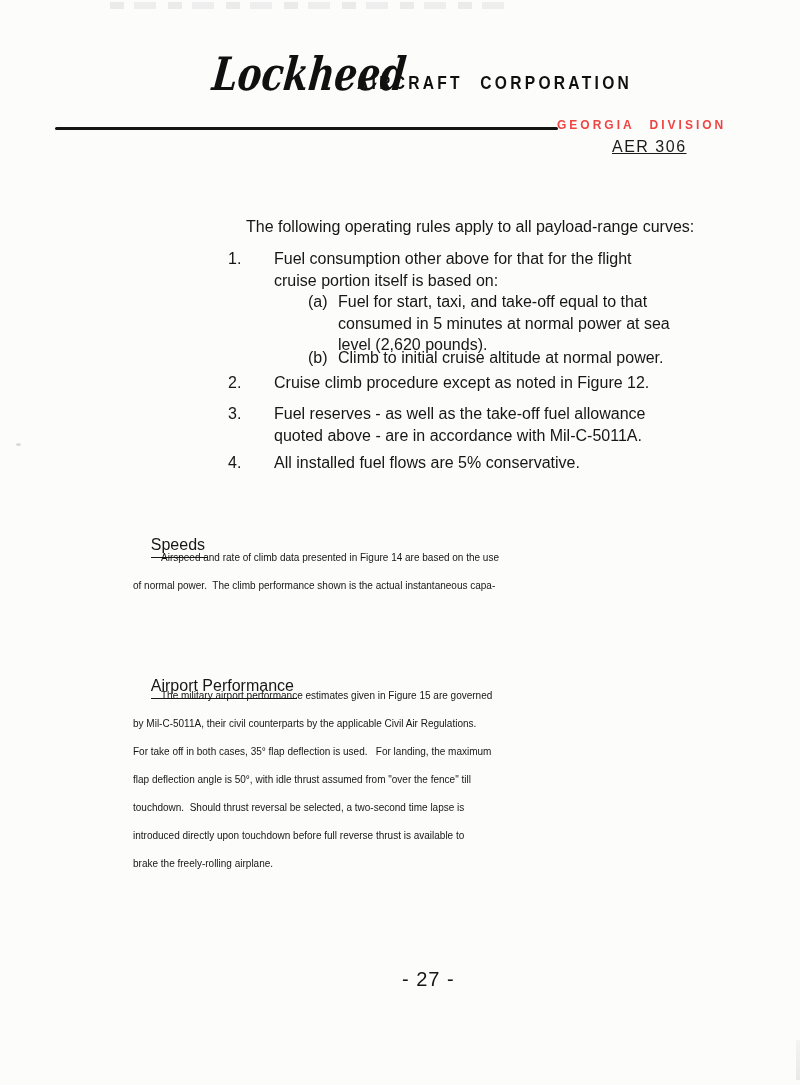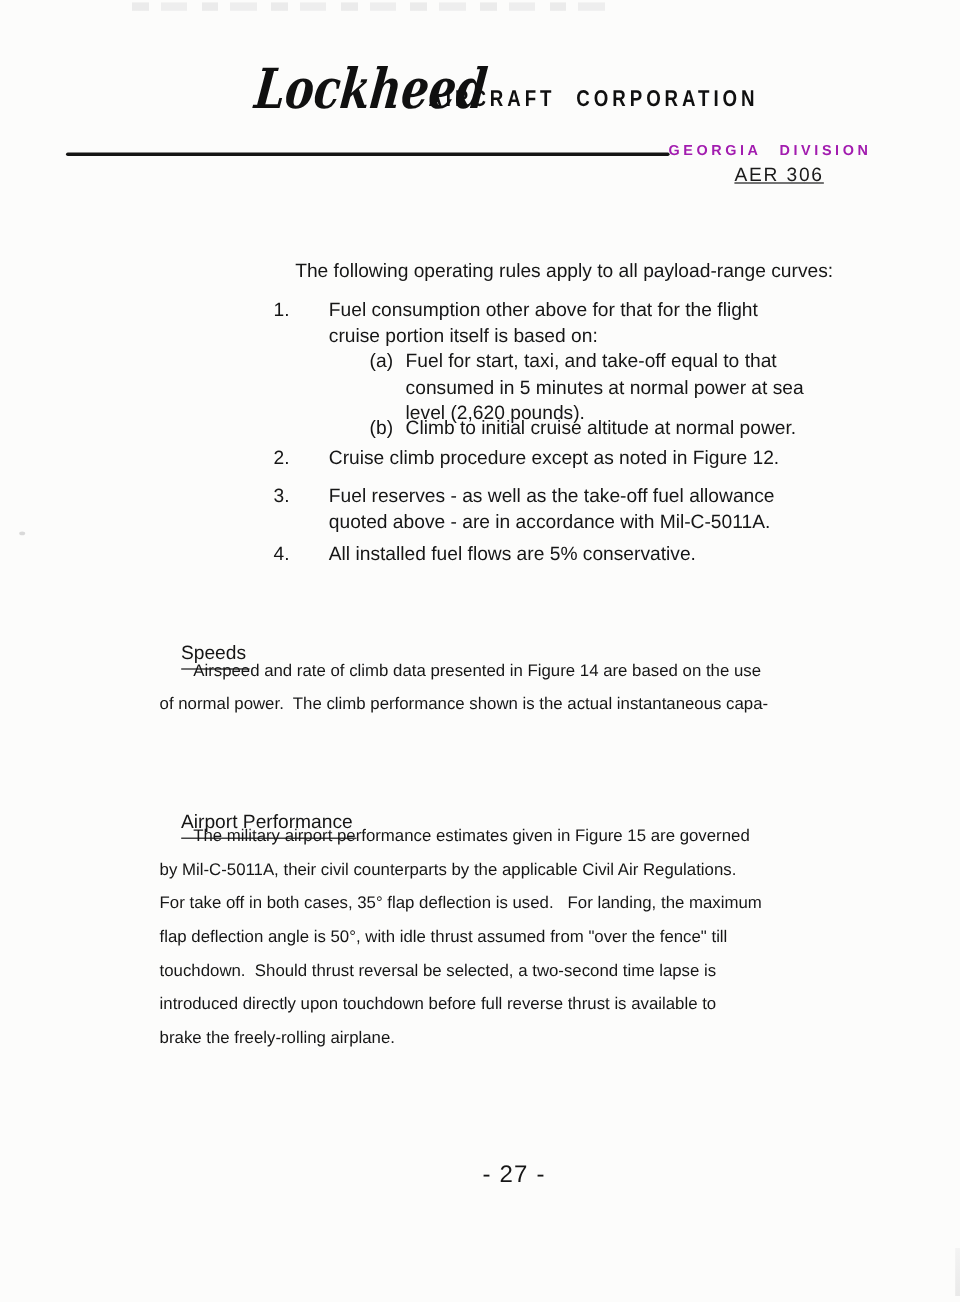--- a/index.html
+++ b/index.html
@@ -46,21 +46,21 @@
     color: #101010; white-space: pre;
   }
   .header-rule {
     position: absolute; left: 55px; top: 127px; width: 503px; height: 3px;
     background: #141414; border-radius: 2px;
   }
   .division {
     position: absolute; left: 557px; top: 118px;
     font-size: 12px; font-weight: bold; line-height: 14px;
     letter-spacing: 3px; word-spacing: 9px;
-    color: #a21caf; white-space: pre;
+    color: #ef4444; white-space: pre;
   }
   .doc-number {
     position: absolute; left: 612px; top: 137px;
     font-size: 16px; line-height: 20px; letter-spacing: 1.5px;
     color: #1a1a1a; white-space: pre; text-decoration: underline;
   }
 
   
   .intro {
     position: absolute; left: 211px; top: 216px;
@@ -76,21 +76,21 @@
 
   .sec-heading {
     position: absolute; left: 133px;
     font-size: 16px; line-height: 20px; white-space: pre;
   }
   .sec-heading > span {
     display: inline-block; border-bottom: 1.5px solid #161616; padding: 0 3px 2px 0;
   }
   .para {
     position: absolute; left: 133px; width: 640px;
-    font-size: 14px; line-height: 28px;
+    font-size: 10px; line-height: 28px;
   }
   .para .l.first { padding-left: 28px; }
 
   .page-number {
     position: absolute; left: 402px; top: 969px;
     font-size: 20px; line-height: 20px; letter-spacing: 1px; white-space: pre;
   }
 </style>
 </head>
 <body>

